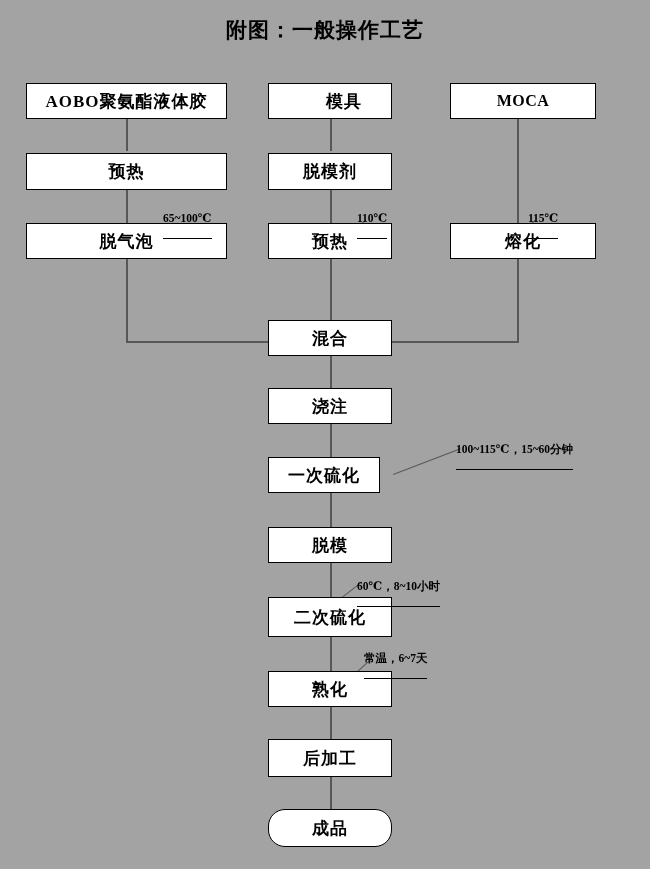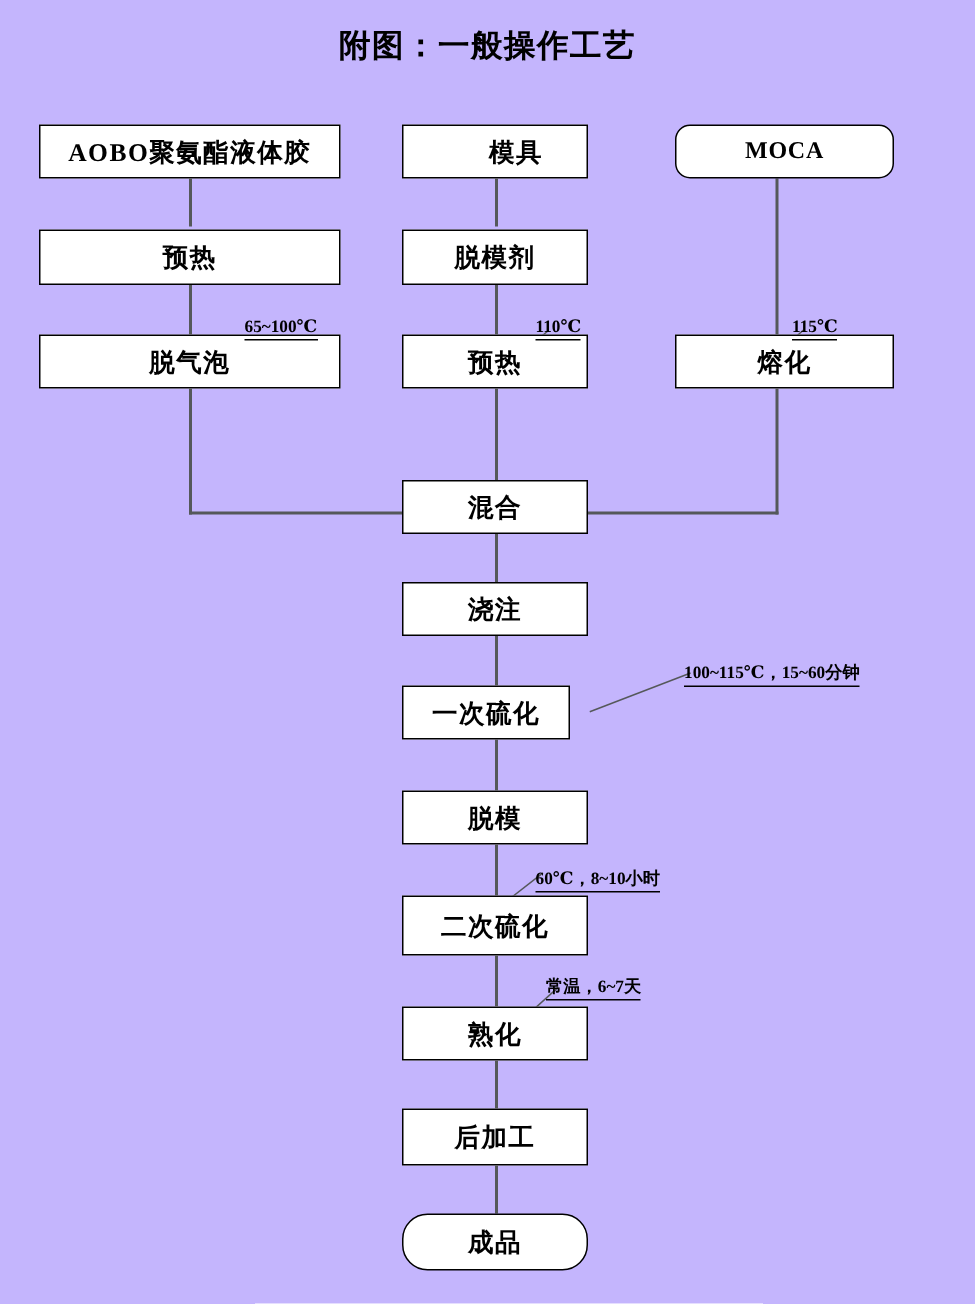--- a/index.html
+++ b/index.html
@@ -7,21 +7,21 @@
     padding: 0;
     background: #ffffff;
   }
   body {
     font-family: "Liberation Serif", "DejaVu Serif", serif;
   }
   #canvas {
     position: relative;
     width: 650px;
     height: 869px;
-    background: #c4b5fd;
+    background: #a3a3a3;
     overflow: hidden;
   }
   #title {
     position: absolute;
     left: 0;
     top: 16px;
     width: 650px;
     text-align: center;
     font-size: 21px;
     font-weight: bold;
@@ -40,42 +40,41 @@
     justify-content: center;
     font-size: 17px;
     font-weight: bold;
     letter-spacing: 1px;
     font-family: "Liberation Serif", "DejaVu Serif", serif;
     z-index: 3;
   }
   .node.latin {
     font-size: 16px;
     letter-spacing: 0.5px;
-    border-radius: 10px;
   }
   .vline {
     position: absolute;
     width: 1.6px;
     background: #55585a;
     z-index: 1;
   }
   .hline {
     position: absolute;
     height: 1.6px;
     background: #55585a;
     z-index: 1;
   }
   .annot {
     position: absolute;
     font-size: 11.5px;
     font-weight: bold;
     color: #000000;
     white-space: nowrap;
     border-bottom: 1.4px solid #000000;
-    padding-bottom: 1px;
+    padding-bottom: 13px;
     line-height: 1.1;
     font-family: "Liberation Serif", "DejaVu Serif", serif;
     z-index: 4;
     text-align: right;
   }
   .leader {
     position: absolute;
     height: 1.3px;
     background: #55585a;
     transform-origin: 0 0;

